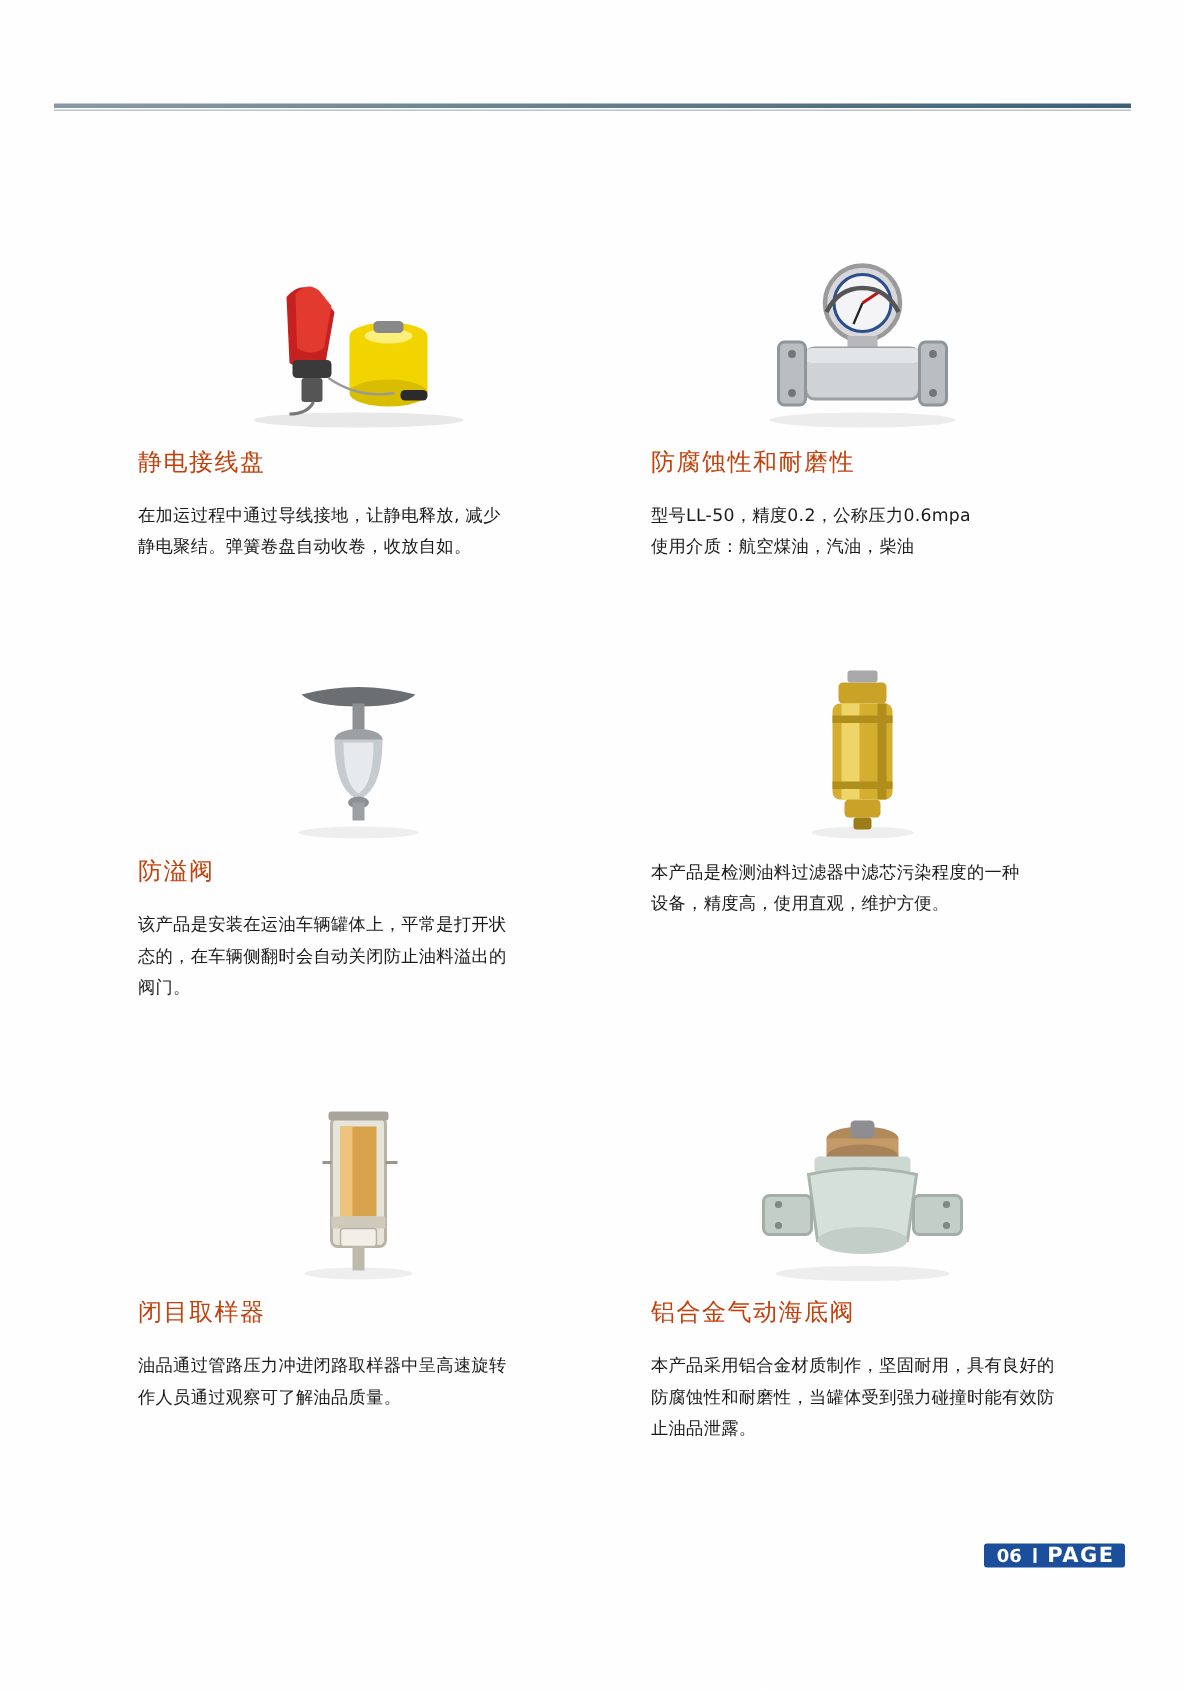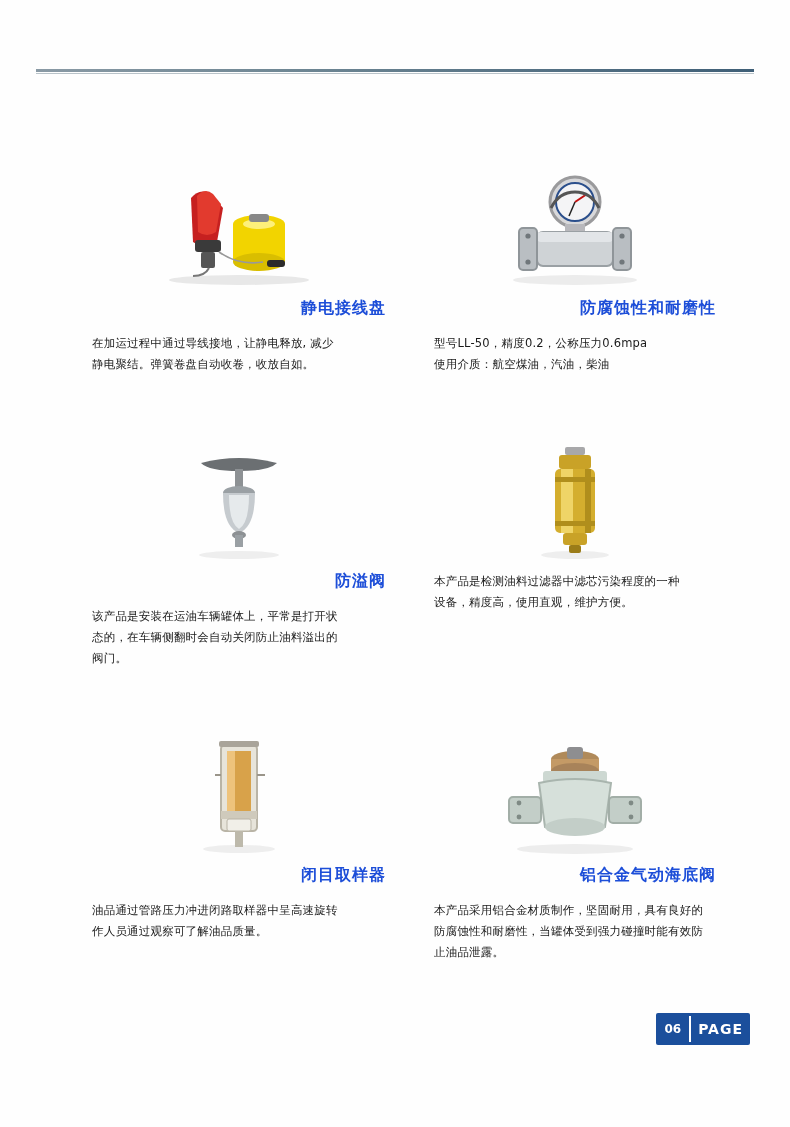--- a/index.html
+++ b/index.html
@@ -78,41 +78,41 @@
 
   .photo {
     height: 128px;
     display: flex;
     align-items: flex-end;
     justify-content: center;
     margin-bottom: 10px;
   }
 
   .p-title {
-    text-align: right;
+    text-align: left;
     font-size: 16px;
-    font-weight: bold;
-    color: #1d4ed8;
+    font-weight: normal;
+    color: #c2410c;
     letter-spacing: 1px;
     margin-bottom: 14px;
   }
   .p-desc {
     font-size: 11.5px;
     line-height: 21px;
     color: #1a1a1a;
     letter-spacing: 0.2px;
   }
   .p-desc div { white-space: nowrap; }
 
   
   .footer-badge {
     position: absolute;
     right: 40px;
     bottom: 82px;
-    height: 32px;
+    height: 16px;
     display: flex;
     align-items: stretch;
     background: #1b4f9c;
     border-radius: 2px;
     overflow: hidden;
   }
   .footer-num {
     color: #fff;
     font-size: 12px;
     font-weight: bold;

